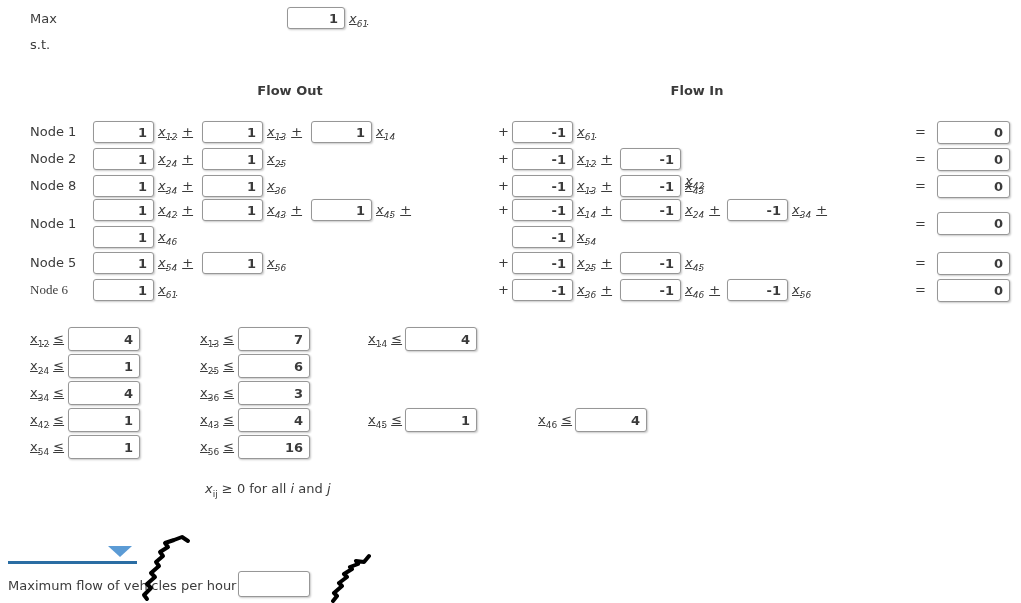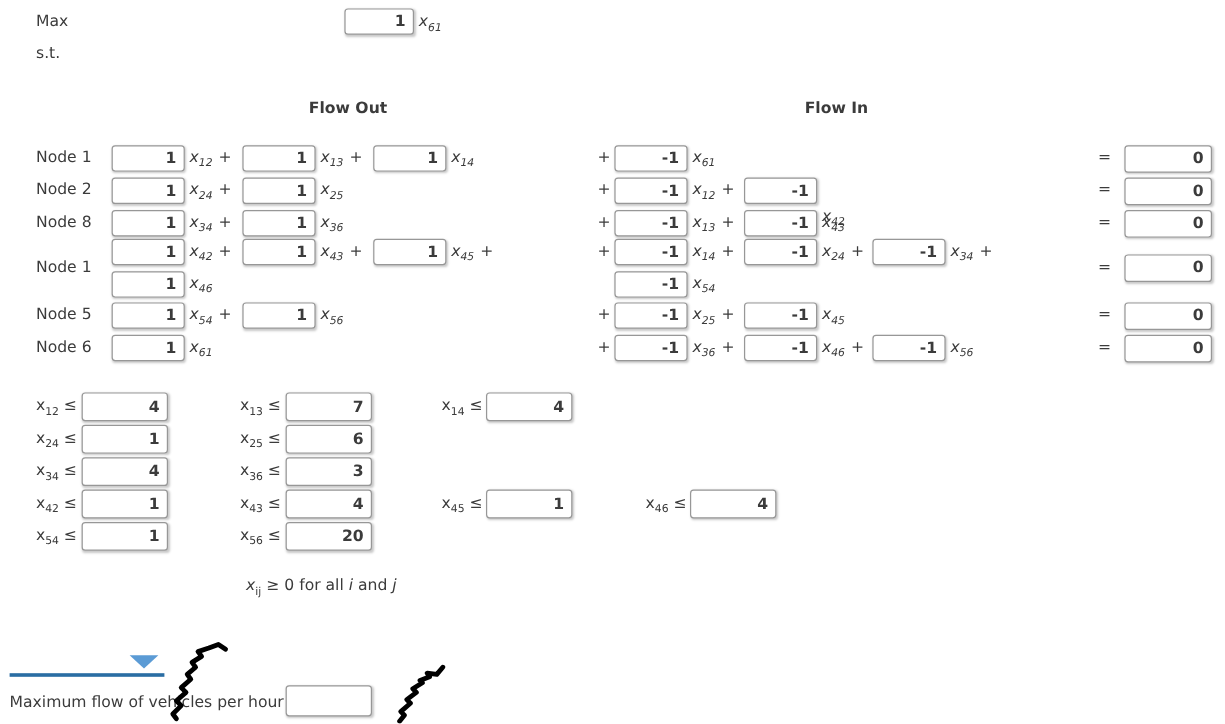--- a/index.html
+++ b/index.html
@@ -5,21 +5,21 @@
   html,body{margin:0;padding:0;}
   body{width:1021px;height:603px;background:#ffffff;position:relative;overflow:hidden;
        font-family:"DejaVu Sans","Liberation Sans",sans-serif;font-size:13px;color:#3b3b3b;}
   #stage{position:absolute;left:0;top:0;width:1021px;height:603px;}
   .txt{position:absolute;line-height:18px;white-space:pre;}
   .ibox{position:absolute;box-sizing:border-box;background:#fff;border:1px solid #979797;
         border-radius:3px;box-shadow:1px 1px 2px rgba(0,0,0,.22);
         display:flex;align-items:center;justify-content:flex-end;
         padding-right:6px;font-weight:bold;color:#3b3b3b;}
   .ibox.empty{justify-content:flex-start;}
-  .vlab{position:absolute;line-height:18px;white-space:pre;}
+  .vlab{position:absolute;line-height:18px;white-space:pre;text-decoration:underline;}
   sub{font-size:9px;line-height:0;}
   i{font-style:italic;}
   .sep{font-style:normal;margin-left:5px;}
   .rel{font-style:normal;margin-left:4px;}
   .hdr{position:absolute;font-weight:bold;transform:translateX(-50%);white-space:nowrap;}
   #dropdown{position:absolute;left:8px;top:544px;width:129px;height:20px;cursor:pointer;}
   #dd-arrow{position:absolute;left:100px;top:2px;width:0;height:0;
             border-left:12px solid transparent;border-right:12px solid transparent;
             border-top:11px solid #5b9bd5;}
   #dd-line{position:absolute;left:0;top:17px;width:129px;height:3px;background:#2a6da3;}
@@ -114,21 +114,21 @@
     <div class="ibox" style="left: 937px; top: 251.5px; width: 73px; height: 23px;">0</div>
     <div class="ibox" style="left: 93px; top: 252px; width: 61px; height: 22px;">1</div>
     <div class="vlab" style="left: 158px; top: 254px;"><i style="font-style: italic;">x</i><sub style="font-style: italic;">54</sub><span class="sep">+</span></div>
     <div class="ibox" style="left: 202px; top: 252px; width: 61px; height: 22px;">1</div>
     <div class="vlab" style="left: 267px; top: 254px;"><i style="font-style: italic;">x</i><sub style="font-style: italic;">56</sub><span class="sep"></span></div>
     <div class="txt" style="left: 498px; top: 254px;">+</div>
     <div class="ibox" style="left: 512px; top: 252px; width: 61px; height: 22px;">-1</div>
     <div class="vlab" style="left: 577px; top: 254px;"><i style="font-style: italic;">x</i><sub style="font-style: italic;">25</sub><span class="sep">+</span></div>
     <div class="ibox" style="left: 620px; top: 252px; width: 61px; height: 22px;">-1</div>
     <div class="vlab" style="left: 685px; top: 254px;"><i style="font-style: italic;">x</i><sub style="font-style: italic;">45</sub><span class="sep"></span></div>
-    <div class="txt" style="left: 30px; top: 281px;">Node 6</div>
+    <div class="txt" style="left: 30px; top: 281px; font-family: Liberation Serif, serif;">Node 6</div>
     <div class="txt" style="left: 915px; top: 281px;">=</div>
     <div class="ibox" style="left: 937px; top: 278.5px; width: 73px; height: 23px;">0</div>
     <div class="ibox" style="left: 93px; top: 279px; width: 61px; height: 22px;">1</div>
     <div class="vlab" style="left: 158px; top: 281px;"><i style="font-style: italic;">x</i><sub style="font-style: italic;">61</sub><span class="sep"></span></div>
     <div class="txt" style="left: 498px; top: 281px;">+</div>
     <div class="ibox" style="left: 512px; top: 279px; width: 61px; height: 22px;">-1</div>
     <div class="vlab" style="left: 577px; top: 281px;"><i style="font-style: italic;">x</i><sub style="font-style: italic;">36</sub><span class="sep">+</span></div>
     <div class="ibox" style="left: 620px; top: 279px; width: 61px; height: 22px;">-1</div>
     <div class="vlab" style="left: 685px; top: 281px;"><i style="font-style: italic;">x</i><sub style="font-style: italic;">46</sub><span class="sep">+</span></div>
     <div class="ibox" style="left: 727px; top: 279px; width: 61px; height: 22px;">-1</div>
@@ -151,14 +151,14 @@
     <div class="ibox" style="left: 68px; top: 408px; width: 72px; height: 24px;">1</div>
     <div class="vlab" style="left: 200px; top: 411px;"><span>x</span><sub>43</sub><span class="rel">≤</span></div>
     <div class="ibox" style="left: 238px; top: 408px; width: 72px; height: 24px;">4</div>
     <div class="vlab" style="left: 368px; top: 411px;"><span>x</span><sub>45</sub><span class="rel">≤</span></div>
     <div class="ibox" style="left: 405px; top: 408px; width: 72px; height: 24px;">1</div>
     <div class="vlab" style="left: 538px; top: 411px;"><span>x</span><sub>46</sub><span class="rel">≤</span></div>
     <div class="ibox" style="left: 575px; top: 408px; width: 72px; height: 24px;">4</div>
     <div class="vlab" style="left: 30px; top: 438px;"><span>x</span><sub>54</sub><span class="rel">≤</span></div>
     <div class="ibox" style="left: 68px; top: 435px; width: 72px; height: 24px;">1</div>
     <div class="vlab" style="left: 200px; top: 438px;"><span>x</span><sub>56</sub><span class="rel">≤</span></div>
-    <div class="ibox" style="left: 238px; top: 435px; width: 72px; height: 24px;">20</div>
+    <div class="ibox" style="left: 238px; top: 435px; width: 72px; height: 24px;">16</div>
   </div>
 
 </body></html>

